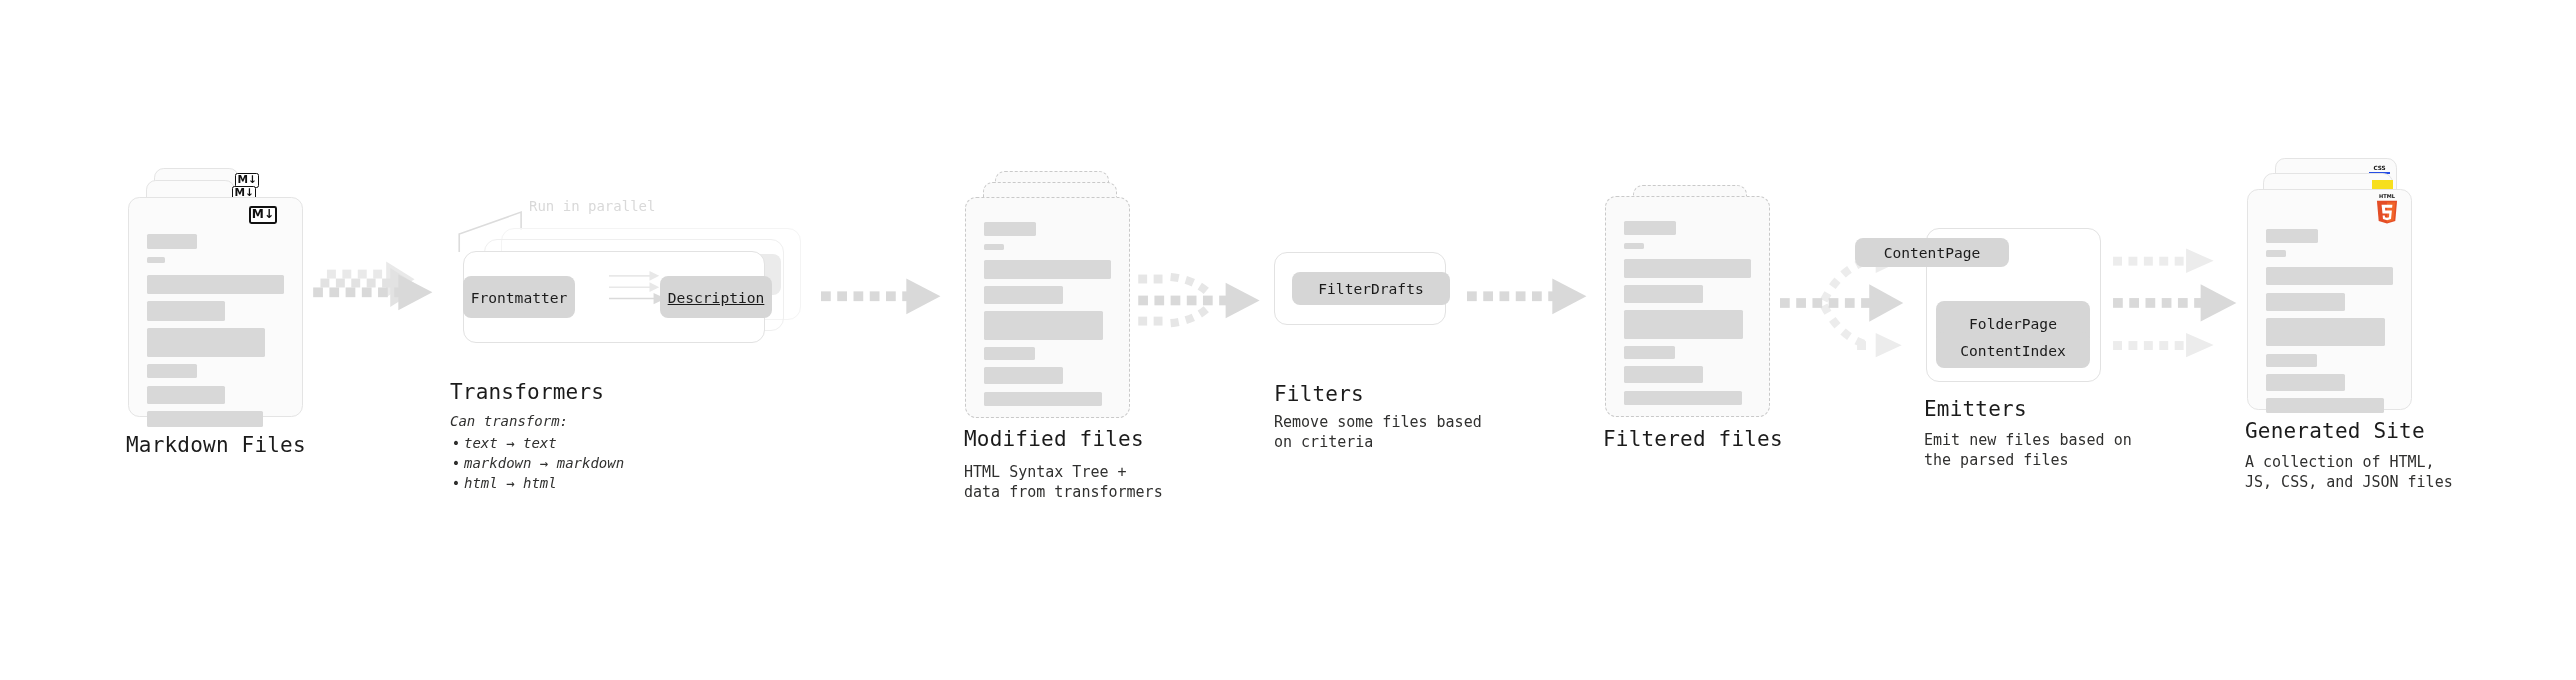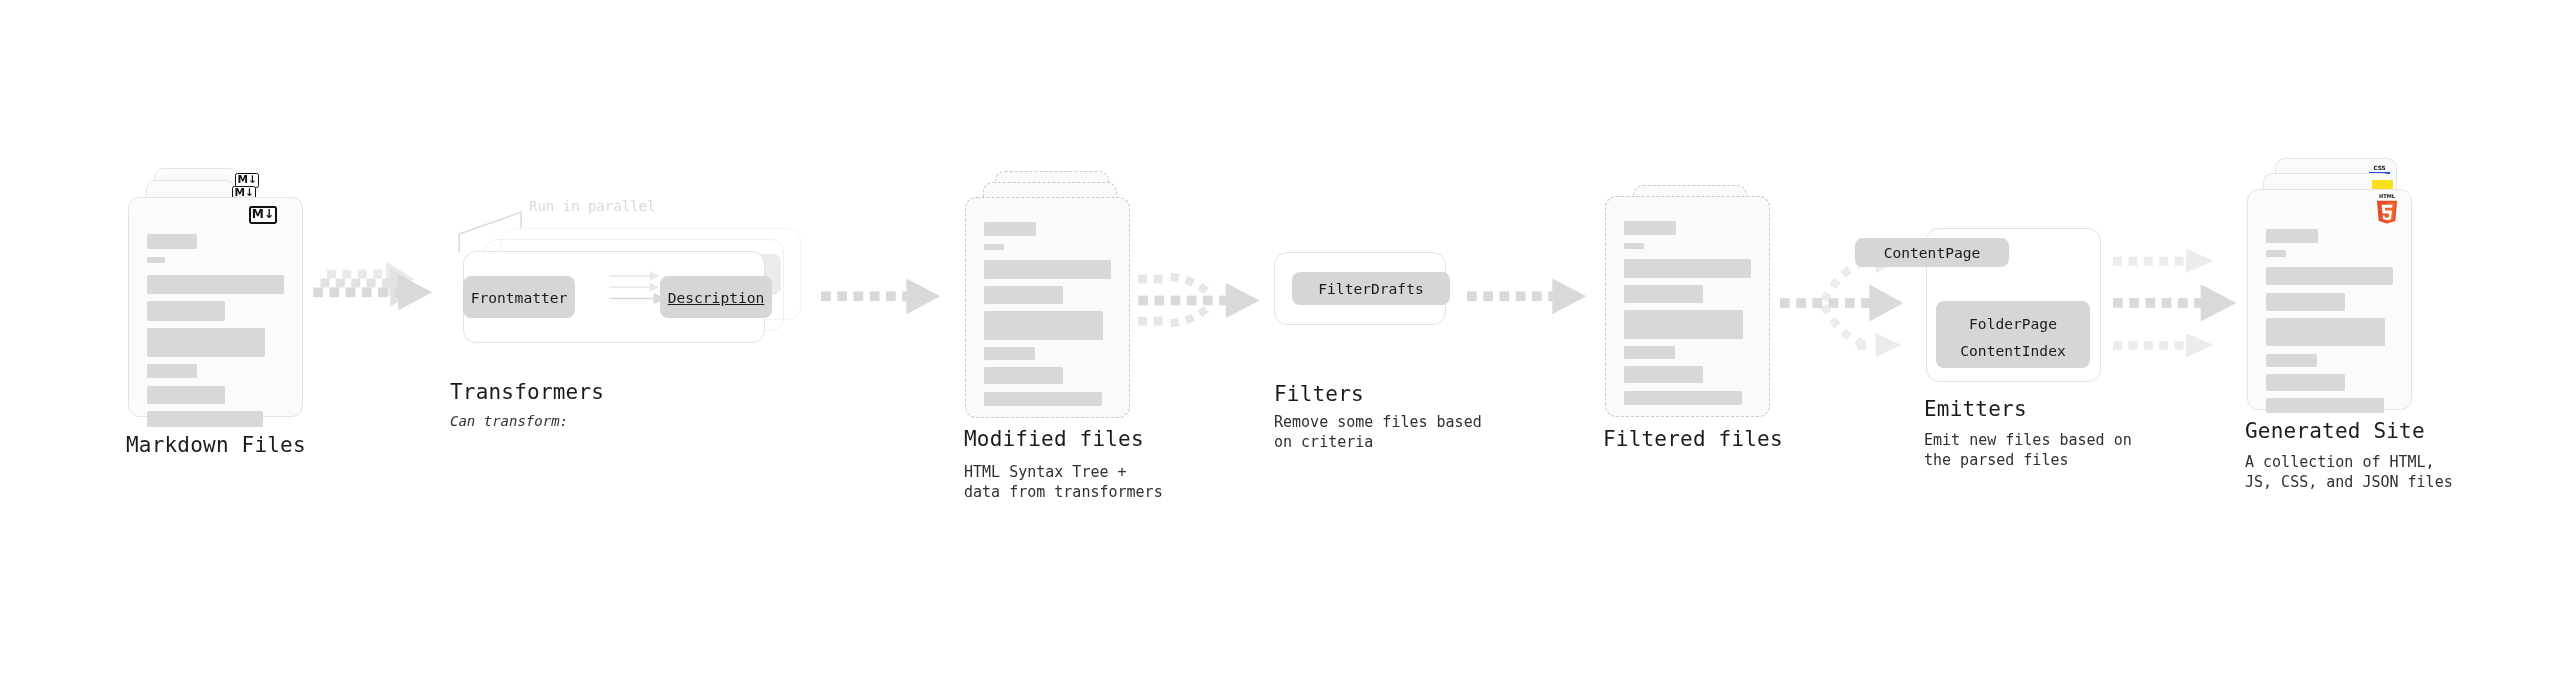--- a/index.html
+++ b/index.html
@@ -207,20 +207,25 @@
       <path d="M55 28 L70 35 L55 42 Z" fill="#dadada"></path>
     </svg>
 
     <div class="pill" style="left:463px;top:276px;width:112px;height:42px;">Frontmatter</div>
     <div class="pill" style="left:660px;top:276px;width:112px;height:42px;text-decoration:underline;">Description</div>
 
     <div class="title" style="left:450px;top:364px;margin-top:16px;">Transformers</div>
 
     <div class="sublist" style="left:450px;top:411px;font-style:italic;">
       <div class="lead">Can transform:</div>
+      <ul>
+        <li>text → text</li>
+        <li>markdown → markdown</li>
+        <li>html → html</li>
+      </ul>
     </div>
   </div>
 
   <svg class="arrowsvg" style="left:821px;top:275px;" width="130" height="49" viewBox="0 0 160 60">
     <g fill="#d9d9d9">
       <rect x="0" y="20" width="12" height="12"></rect>
         <rect x="20" y="20" width="12" height="12"></rect>
       <rect x="40" y="20" width="12" height="12"></rect>
         <rect x="60" y="20" width="12" height="12"></rect>
       <rect x="80" y="20" width="12" height="12"></rect>

